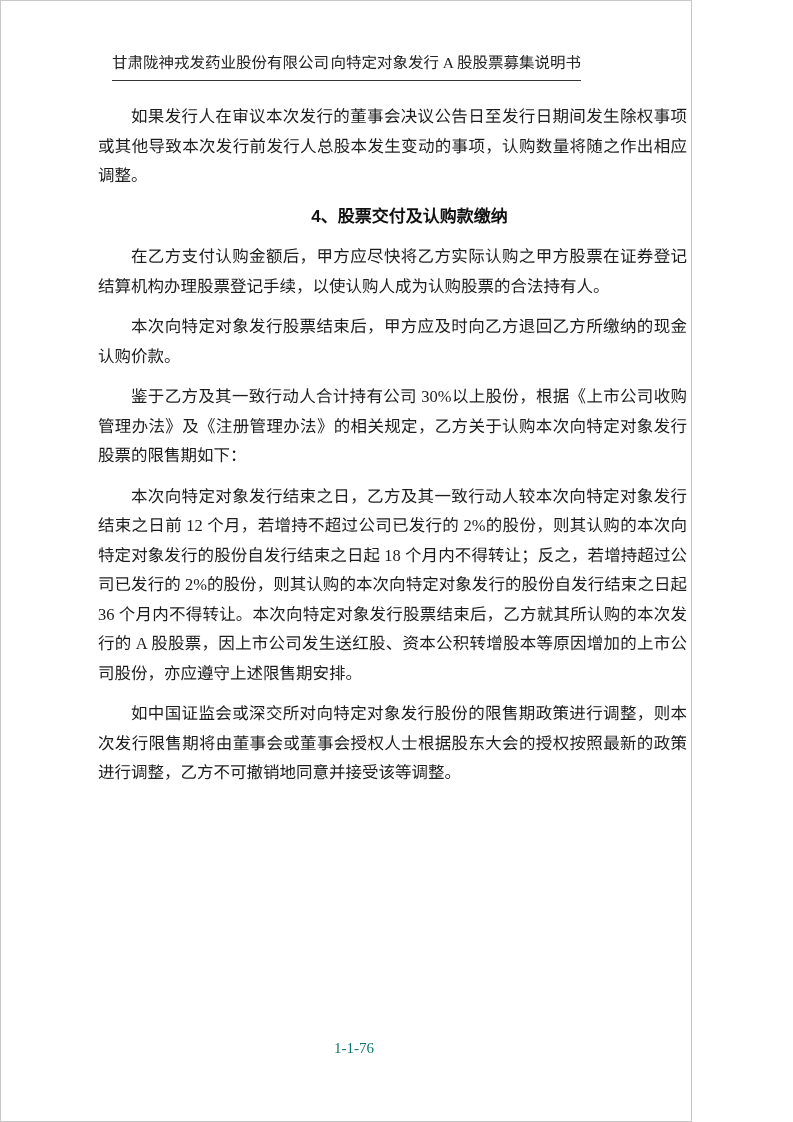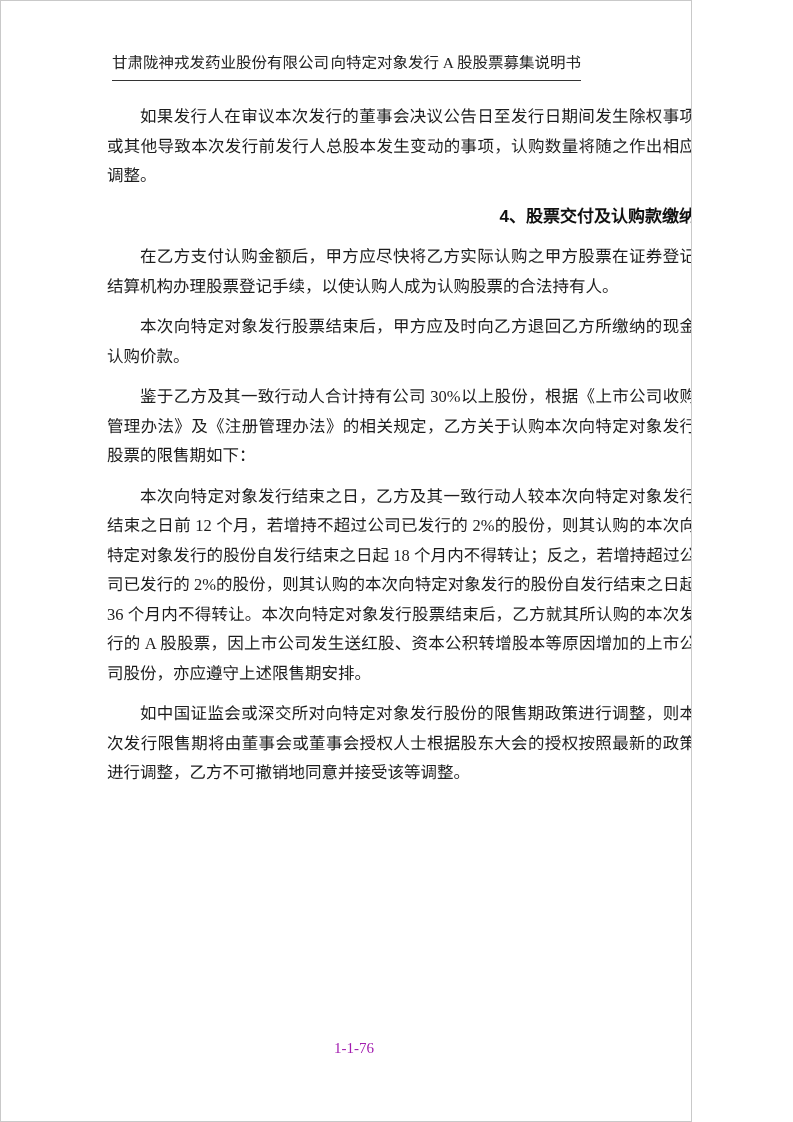--- a/index.html
+++ b/index.html
@@ -27,52 +27,52 @@
     align-items: flex-end;
     font-family: "Liberation Serif", "DejaVu Serif", serif;
     font-size: 15.5px;
     color: #222222;
     padding-bottom: 8px;
     border-bottom: 1.5px solid #333333;
   }
   .content {
     position: absolute;
     top: 101px;
-    left: 106px;
+    left: 97px;
     width: 589px;
     font-family: "Liberation Serif", "DejaVu Serif", serif;
     font-size: 16.5px;
     line-height: 29.5px;
     text-align: justify;
     color: #1c1c1c;
   }
   .para {
     margin: 0 0 11px 0;
     text-indent: 2em;
   }
   .heading {
     font-family: "Liberation Sans", "DejaVu Sans", sans-serif;
     font-weight: 700;
     font-size: 17px;
     line-height: 29.5px;
     margin: 0 0 11px 0;
     text-indent: 2em;
-    text-align: right;
+    text-align: center;
     color: #111111;
   }
   .footer {
     position: absolute;
     top: 1036px;
     left: 16px;
     right: 0;
     text-align: center;
     font-family: "Liberation Serif", "DejaVu Serif", serif;
     font-size: 15px;
     line-height: 22px;
-    color: #a21caf;
+    color: #0f766e;
   }
 </style>
 </head>
 <body>
 
 <div class="page">
 
   <div class="header">
     <span>甘肃陇神戎发药业股份有限公司</span>
     <span>向特定对象发行 A 股股票募集说明书</span>

